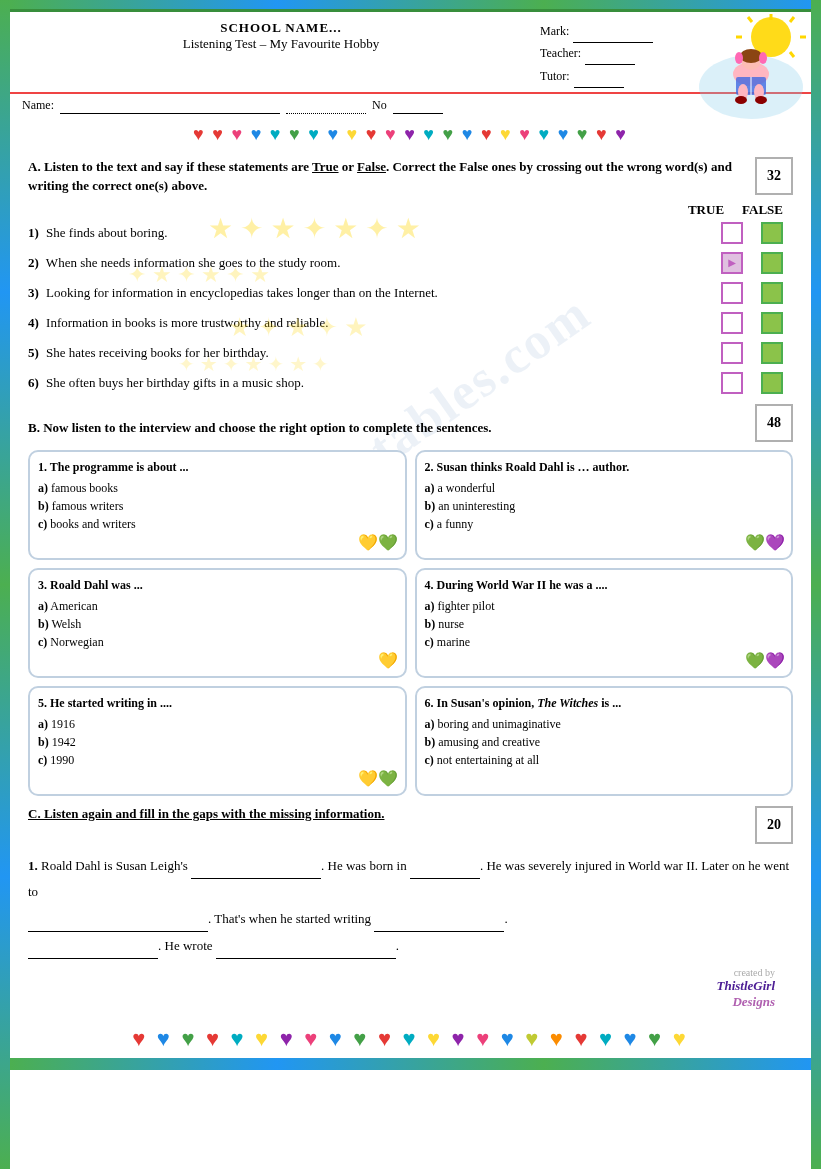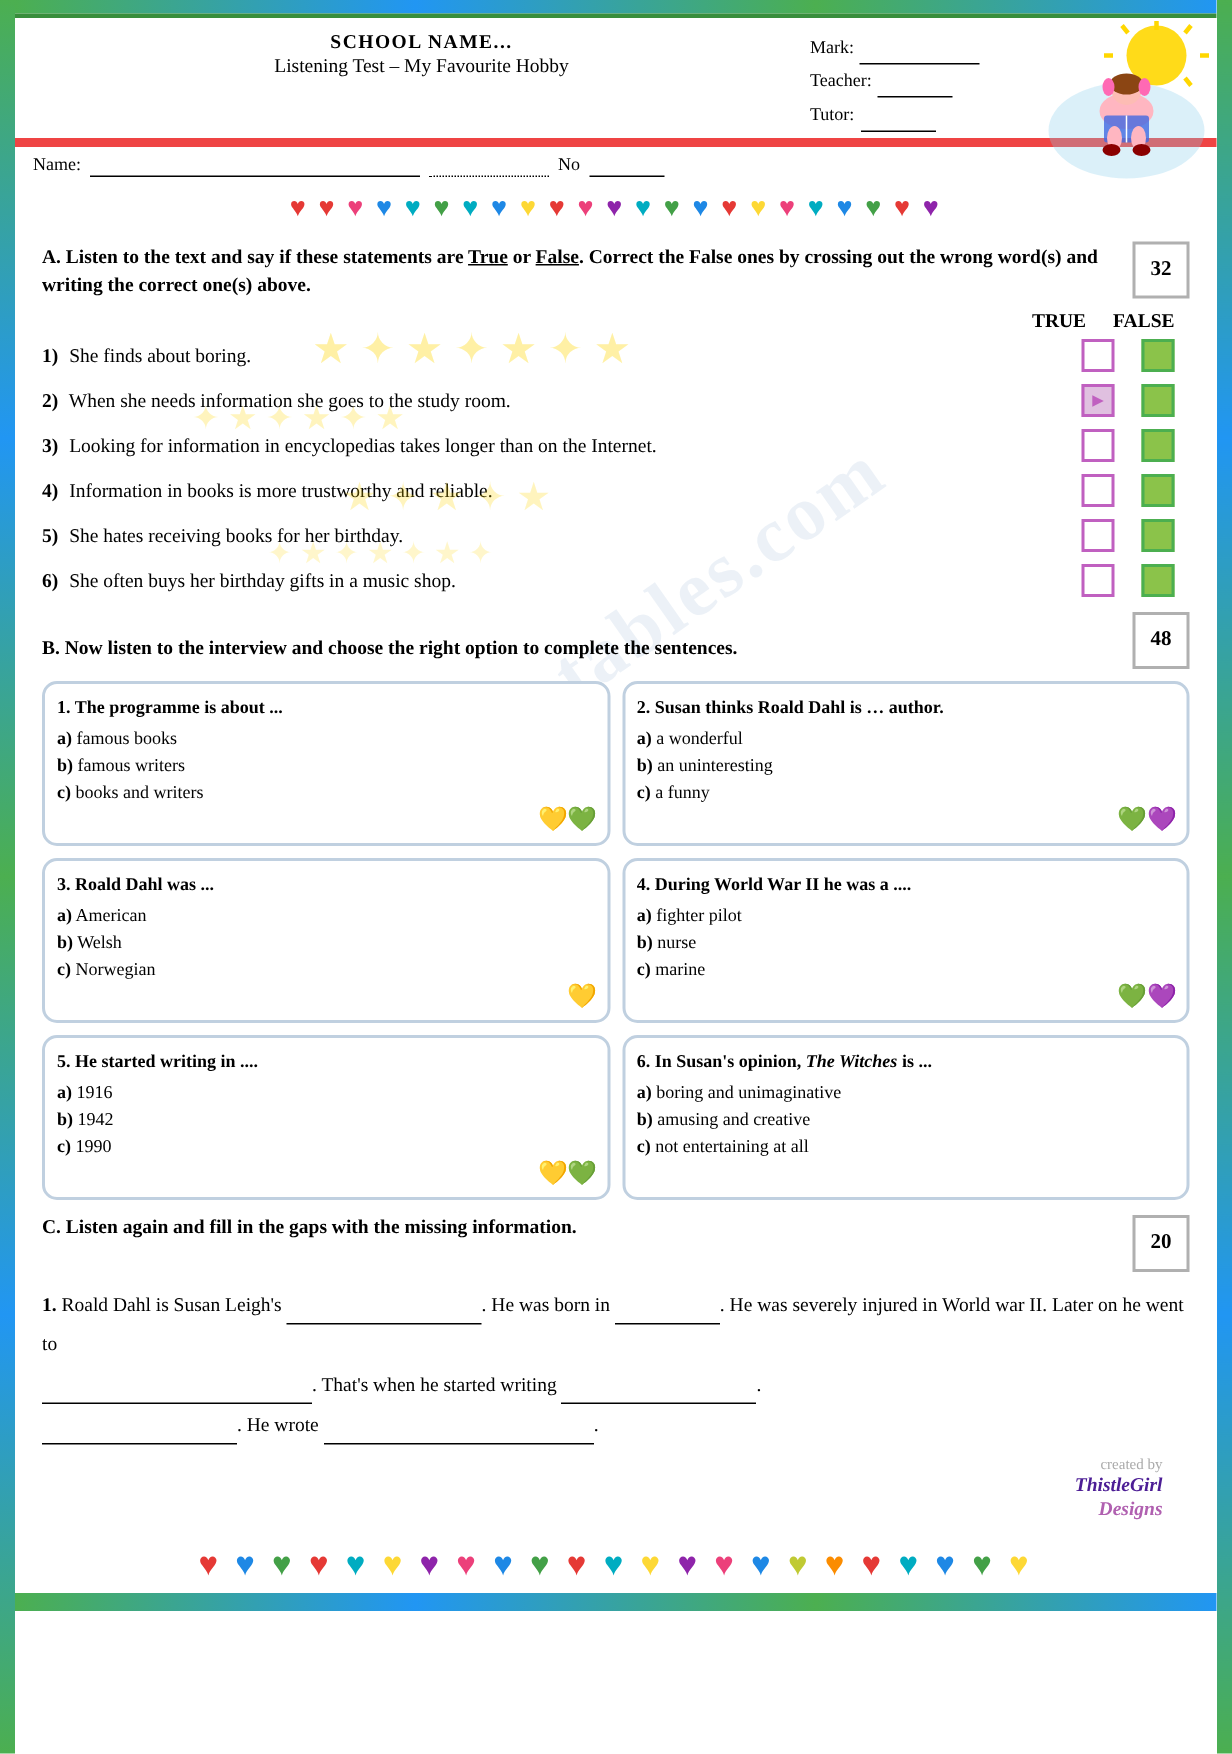--- a/index.html
+++ b/index.html
@@ -16,21 +16,21 @@
     .top-border {
       height: 12px;
       background: linear-gradient(to right, #4CAF50, #2196F3, #4CAF50, #2196F3);
       border-bottom: 3px solid #388E3C;
     }
 
     
     .header-area {
       display: flex;
       padding: 8px 12px 4px 12px;
-      border-bottom: 6px solid #ef4444;
+      border-bottom: 2px solid #ef4444;
       position: relative;
     }
     .header-center {
       flex: 2;
       text-align: center;
     }
     .school-name {
       font-size: 13px;
       font-weight: bold;
       letter-spacing: 1px;
@@ -217,20 +217,21 @@
     .section-c-header {
       display: flex;
       justify-content: space-between;
       align-items: flex-start;
       margin: 10px 0 8px 0;
     }
     .fill-text {
       font-size: 13px;
       font-weight: bold;
       flex: 1;
+      text-decoration: underline;
     }
     .fill-paragraph {
       font-size: 13px;
       line-height: 2.0;
       margin-bottom: 8px;
     }
     .fill-blank {
       display: inline-block;
       border-bottom: 1px solid #000;
       min-width: 130px;

